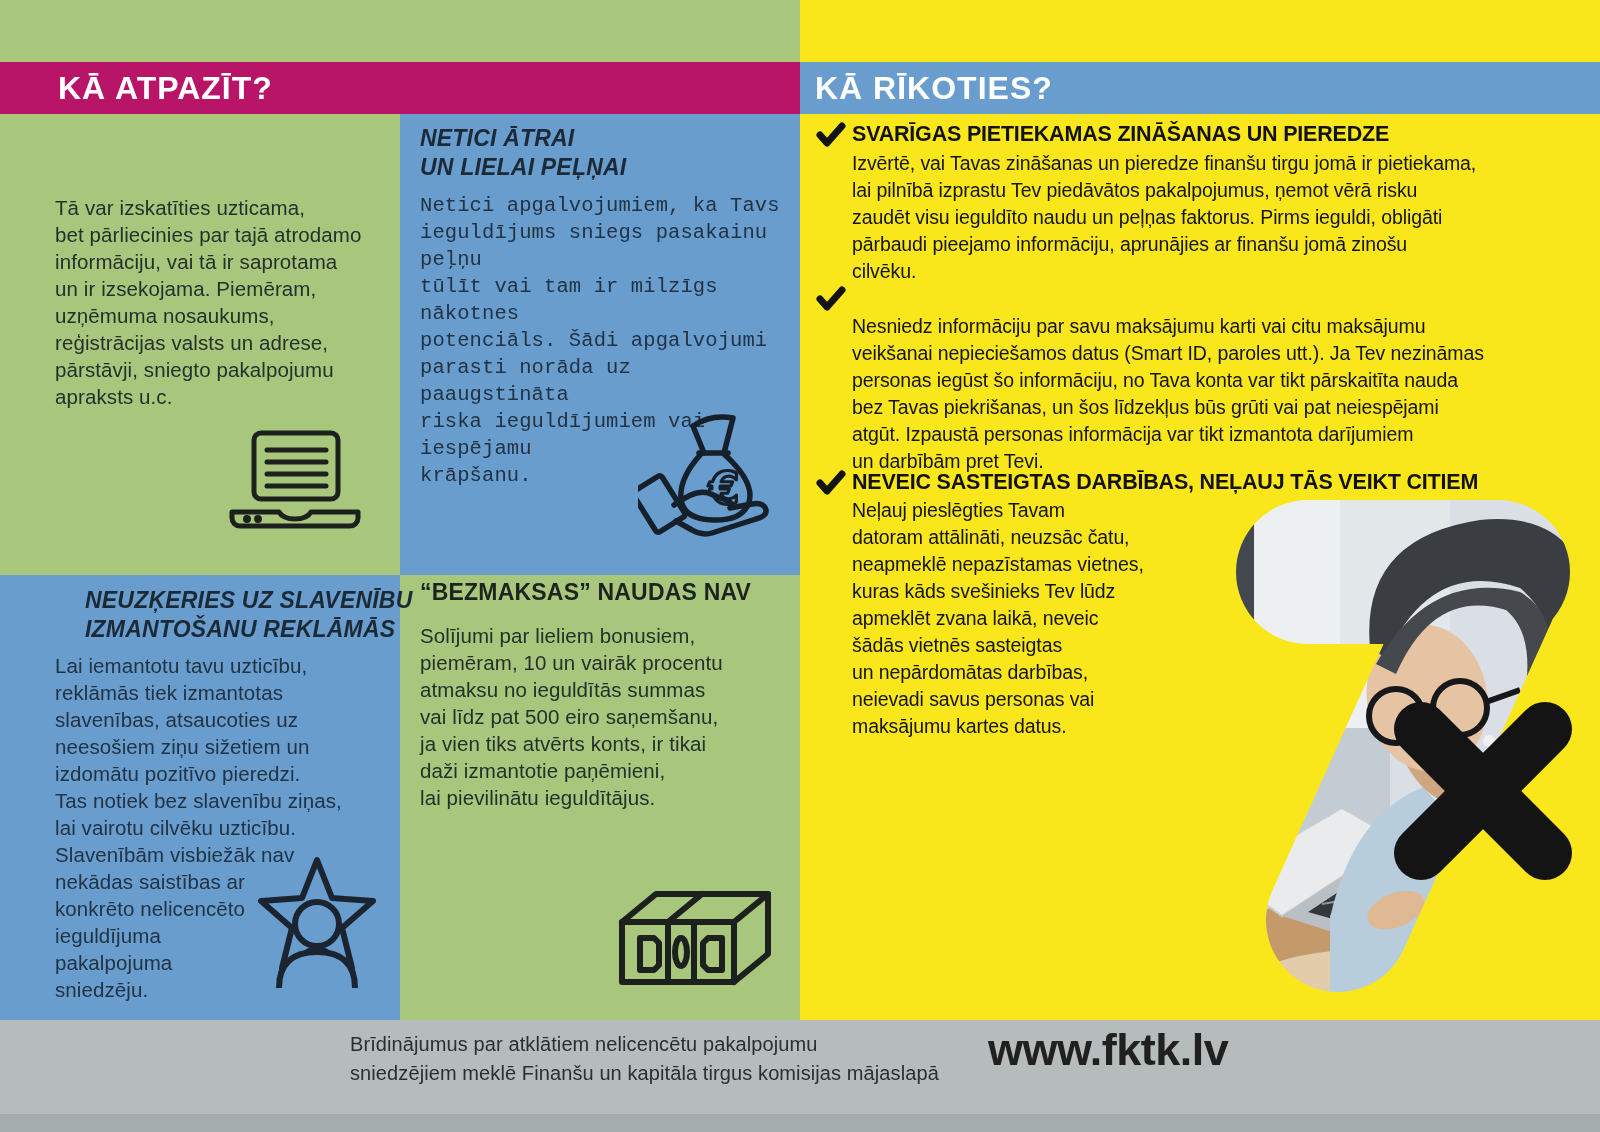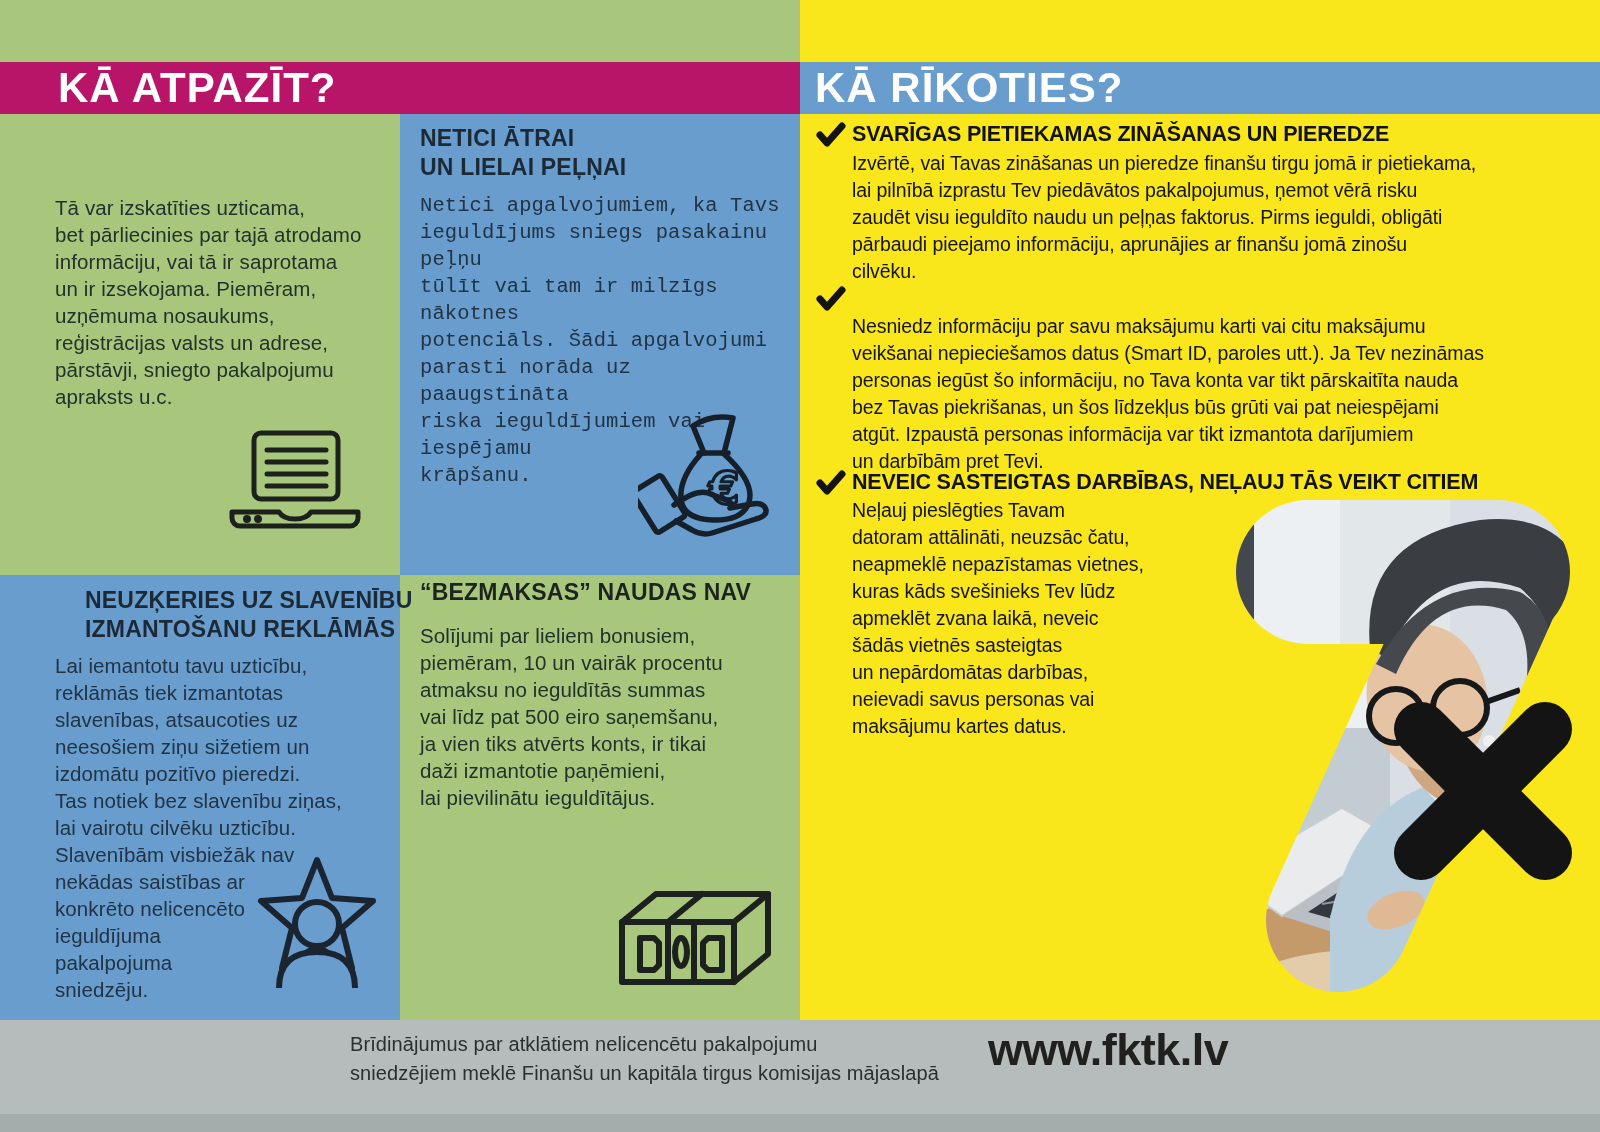--- a/index.html
+++ b/index.html
@@ -6,33 +6,33 @@
   #poster{
     position:relative;width:1600px;height:1132px;overflow:hidden;
     font-family:"Liberation Sans","DejaVu Sans",sans-serif;
     -webkit-font-smoothing:antialiased;
   }
   .abs{position:absolute;}
   
   .bg{position:absolute;}
   
   .bar-title{
-    position:absolute;color:#fff;font-weight:bold;font-size:42px;
+    position:absolute;color:#fff;font-weight:bold;font-size:32px;
     letter-spacing:1px;line-height:52px;white-space:nowrap;
   }
   
   .l-head{
     position:absolute;font-weight:bold;font-size:23px;line-height:1.28;
     color:#1d241f;white-space:pre-line;letter-spacing:.2px;
   }
   .l-body{
     position:absolute;font-size:20.5px;line-height:27px;color:#24302c;
     white-space:pre-line;letter-spacing:.1px;
   }
-  .on-blue{color:#1c2936;}
+  .on-blue{color:#1c2936;font-style:italic;}
   .on-blue-b{color:#223344;}
   
   .r-head{
     position:absolute;font-weight:bold;font-size:21.5px;color:#121212;
     white-space:pre-line;letter-spacing:-.2px;line-height:1.2;
   }
   .r-body{
     position:absolute;font-size:19.5px;line-height:27px;color:#141414;
     white-space:pre-line;letter-spacing:-.1px;
   }

